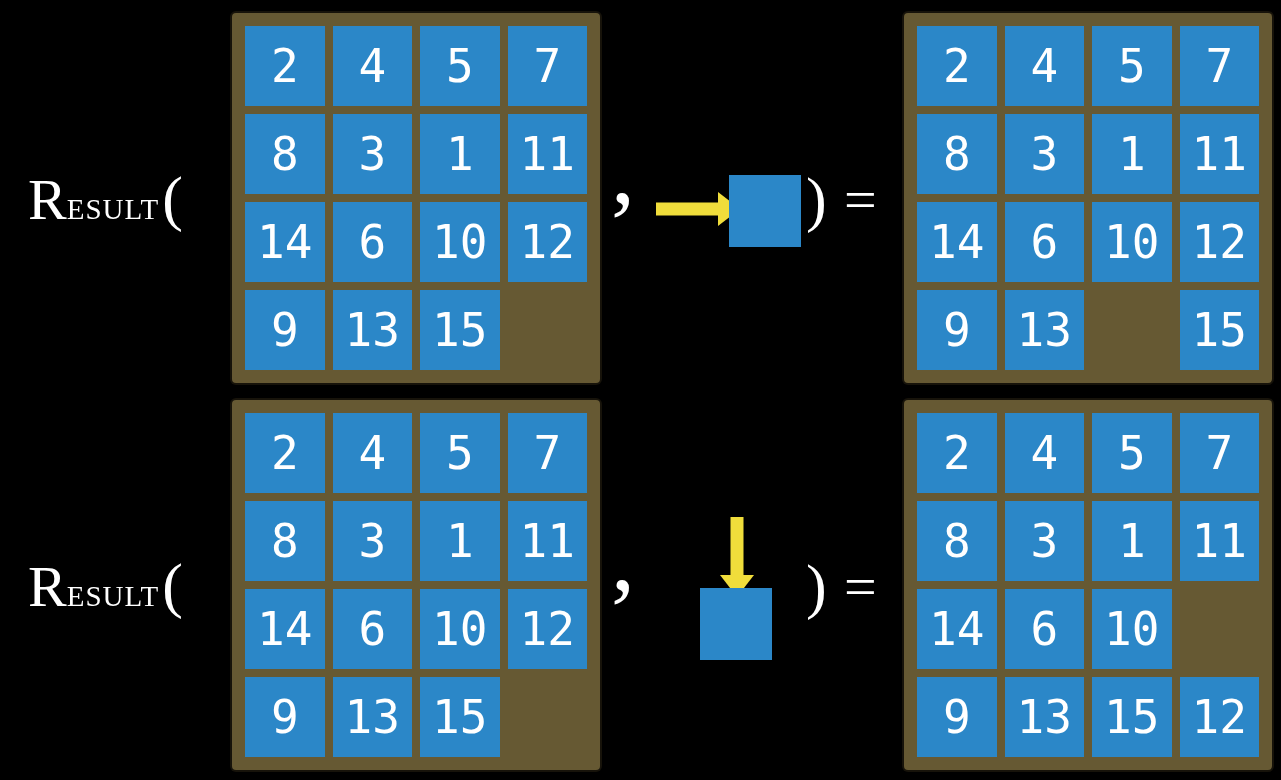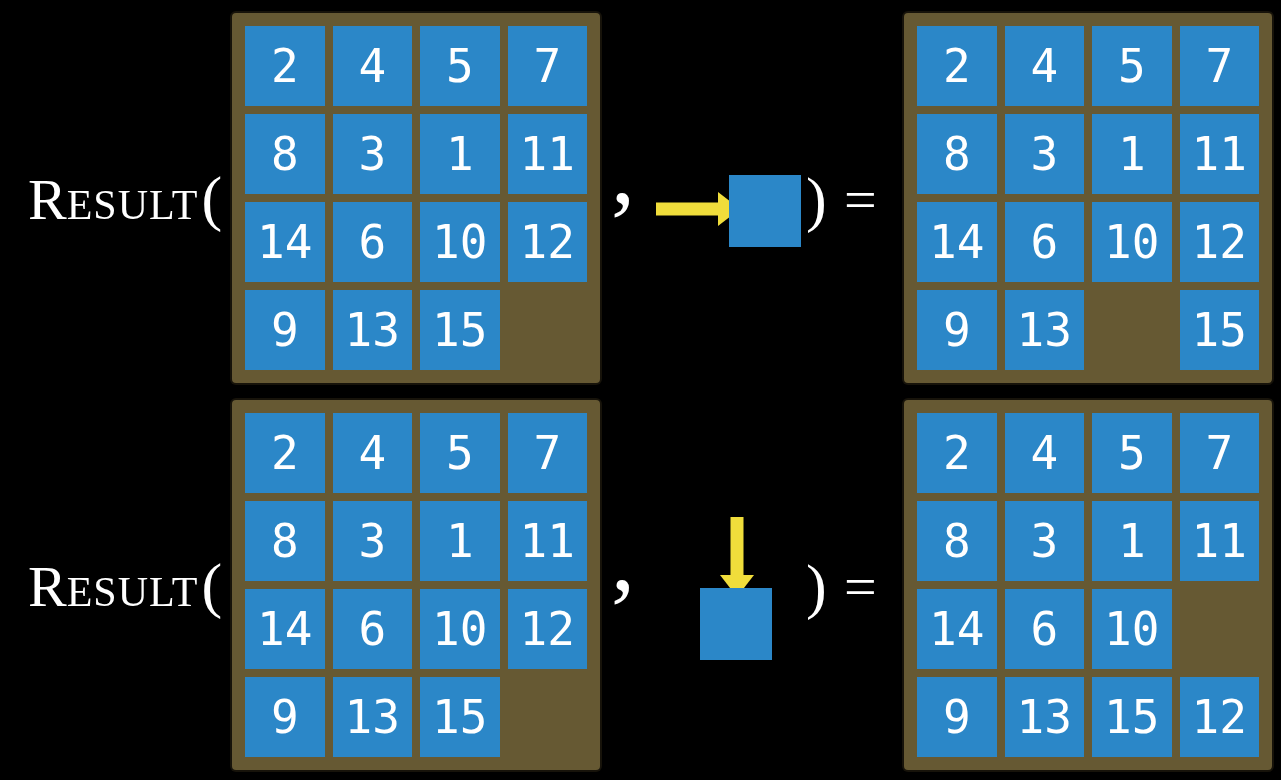--- a/index.html
+++ b/index.html
@@ -26,21 +26,21 @@
     position: absolute;
     left: 28px;
     top: 167px;
     display: flex;
     align-items: baseline;
     line-height: 1;
     white-space: nowrap;
     color: var(--color-label, #fff);
   }
   .lbl-big   { font-size: 58px; }
-  .lbl-small { font-size: 42px; letter-spacing: 1px; }
+  .lbl-small { font-size: 29px; letter-spacing: 1px; }
   .lbl-paren { font-size: 62px; margin-left: 3px; }
 
   .board {
     position: absolute;
     top: 13px;
     width: 368px;
     height: 370px;
     background: var(--color-board, #665933);
     border-radius: 4px;
     box-shadow: 0 0 0 2px #17130a;

